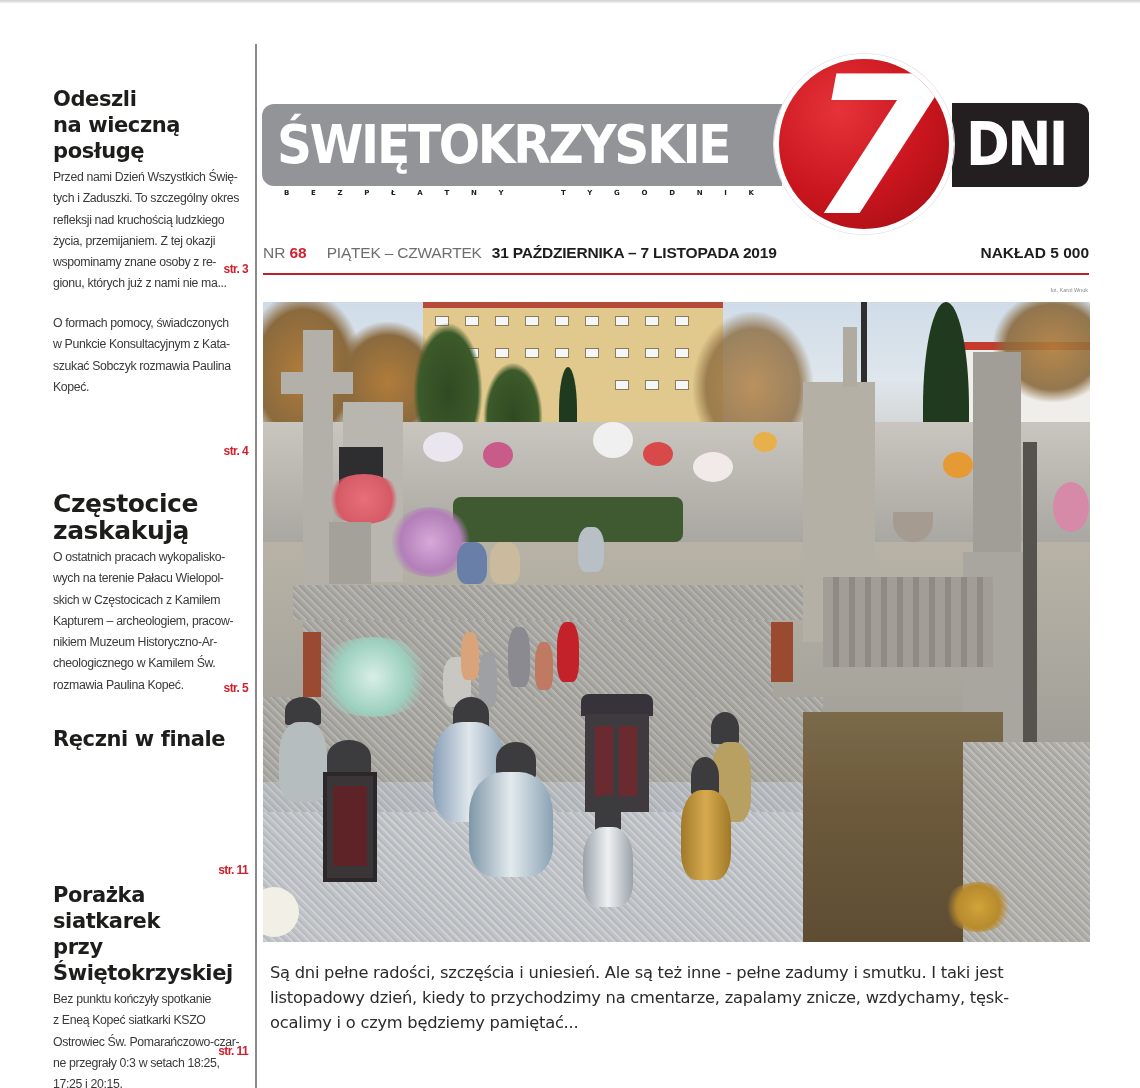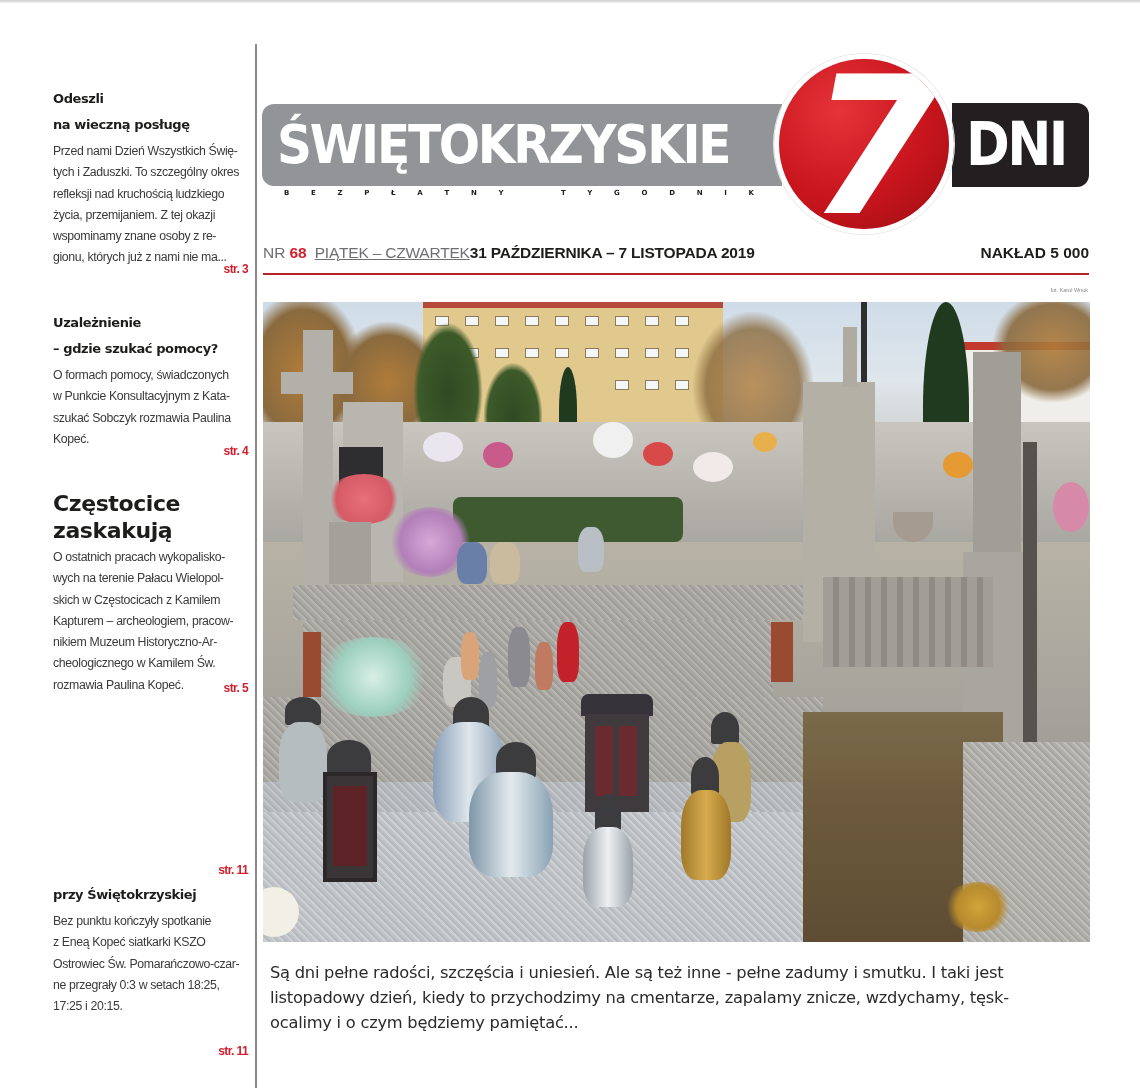--- a/index.html
+++ b/index.html
@@ -5,41 +5,41 @@
   * { box-sizing: border-box; margin: 0; padding: 0; }
   html, body { width: 1140px; height: 1088px; background: #ffffff; overflow: hidden; }
   body { position: relative; font-family: "Liberation Sans", "DejaVu Sans", sans-serif; color: #1d1d1b; }
 
   .top-edge { position: absolute; left: 0; top: 0; width: 1140px; height: 3px; background: linear-gradient(#cfcfcf, #f2f2f2); }
 
   
   .sidebar { position: absolute; left: 0; top: 0; width: 256px; height: 1088px; }
   .divider-v { position: absolute; left: 255px; top: 44px; width: 2px; height: 1044px; background: #8a8a8a; }
   .teaser { position: absolute; left: 53px; width: 196px; }
-  .teaser h2 { font-family: "DejaVu Sans", sans-serif; font-weight: bold; font-size: 13px; line-height: 26px; color: #1d1d1b; letter-spacing: -0.4px; }
+  .teaser h2 { font-family: "DejaVu Sans", sans-serif; font-weight: bold; font-size: 21px; line-height: 26px; color: #1d1d1b; letter-spacing: -0.4px; }
   .teaser p { font-family: "Liberation Sans", sans-serif; font-size: 12.3px; line-height: 21.3px; color: #3a3a3a; margin-top: 3px; text-align: justify; letter-spacing: -0.35px; }
   .teaser .page-ref { display: block; text-align: right; font-family: "Liberation Sans", sans-serif; font-weight: bold; font-size: 12px; color: #d0202d; letter-spacing: -0.6px; position: absolute; right: 1px; }
 
   
   .masthead { position: absolute; left: 262px; top: 60px; width: 830px; height: 175px; }
   .mast-bar { position: absolute; left: 0; top: 44px; width: 520px; height: 82px; background: #929497; border-radius: 12px 0 0 12px; }
   .mast-title { position: absolute; left: 15px; top: 52px; font-family: "DejaVu Sans", sans-serif; font-weight: bold; font-size: 54px; line-height: 66px; color: #ffffff; letter-spacing: -2.5px; transform: scaleX(0.9); transform-origin: left center; white-space: nowrap; }
   .mast-sub { position: absolute; left: 22px; top: 129px; width: 470px; display: flex; justify-content: space-between; font-family: "DejaVu Sans", sans-serif; font-weight: bold; font-size: 7px; color: #1d1d1b; }
   .mast-sub span { display: inline-block; }
   .seven-circle { position: absolute; left: 512px; top: -6px; width: 180px; height: 180px; border-radius: 50%; background: radial-gradient(circle at 35% 30%, #e63239 0%, #c8151d 55%, #9c0c12 100%); border: 5px solid #ffffff; box-shadow: 0 0 0 1px #e6e6e6; overflow: hidden; }
   .seven-glyph { position: absolute; left: 30px; top: -6px; font-family: "DejaVu Sans", sans-serif; font-weight: bold; font-size: 190px; line-height: 190px; color: #ffffff; font-style: italic; letter-spacing: -6px; }
   .dni-box { position: absolute; left: 690px; top: 43px; width: 137px; height: 84px; background: #231f20; border-radius: 0 12px 12px 0; }
   .dni-text { position: absolute; left: 704px; top: 48px; font-family: "DejaVu Sans", sans-serif; font-weight: bold; font-size: 60px; line-height: 72px; color: #ffffff; letter-spacing: -3px; transform: scaleX(0.88); transform-origin: left center; }
 
   
   .issue-line { position: absolute; left: 263px; top: 242px; width: 826px; height: 22px; font-size: 15.5px; line-height: 22px; white-space: nowrap; }
   .issue-line .nr-label { color: #6d6e71; font-family: "Liberation Sans", sans-serif; }
   .issue-line .nr-num { color: #d0202d; font-weight: bold; margin-left: 4px; }
-  .issue-line .days { color: #6d6e71; margin-left: 8px; letter-spacing: -0.2px; text-decoration: underline; }
-  .issue-line .dates { color: #1d1d1b; font-weight: bold; letter-spacing: -0.2px; }
+  .issue-line .days { color: #6d6e71; margin-left: 20px; letter-spacing: -0.2px; }
+  .issue-line .dates { color: #1d1d1b; font-weight: bold; margin-left: 10px; letter-spacing: -0.2px; }
   .issue-line .circulation { position: absolute; right: 0; top: 0; font-weight: bold; color: #1d1d1b; }
   .red-rule { position: absolute; left: 263px; top: 273px; width: 826px; height: 2px; background: #b8232b; }
   .photo-credit { position: absolute; right: 52px; top: 287px; font-size: 5.5px; color: #8a8a8a; font-family: "Liberation Sans", sans-serif; }
 
   
   .photo { position: absolute; left: 263px; top: 302px; width: 827px; height: 640px; overflow: hidden; background: linear-gradient(180deg, #cfdce8 0%, #dfe6ec 12%, #b9b4a6 35%, #a8a59d 60%, #8b8a86 100%); }
   .photo div { position: absolute; }
   .ph-building { left: 160px; top: 0; width: 300px; height: 135px; background: #e1c98e; border-top: 6px solid #b54a3b; }
   .ph-window { width: 14px; height: 10px; background: #f4f6f8; border: 1px solid #8c7c5c; }
   .ph-building-r { left: 700px; top: 40px; width: 127px; height: 100px; background: #f0eeea; border-top: 8px solid #c43a2d; }
@@ -77,56 +77,56 @@
       <span style="display:block;white-space:nowrap">tych i Zaduszki. To szczególny okres</span>
       <span style="display:block;white-space:nowrap">refleksji nad kruchością ludzkiego</span>
       <span style="display:block;white-space:nowrap">życia, przemijaniem. Z tej okazji</span>
       <span style="display:block;white-space:nowrap">wspominamy znane osoby z re-</span>
       <span style="display:block;white-space:nowrap">gionu, których już z nami nie ma...</span>
     </p>
     <span class="page-ref" style="top:176px">str. 3</span>
   </div>
 
   <div class="teaser" style="top:310px; height:160px;">
-    <h2>
-      <span style="display:block">Uzależnienie</span>
-      <span style="display:block">– gdzie szukać pomocy?</span>
-    </h2>
     <p>
       <span style="display:block;white-space:nowrap">O formach pomocy, świadczonych</span>
       <span style="display:block;white-space:nowrap">w Punkcie Konsultacyjnym z Kata-</span>
       <span style="display:block;white-space:nowrap">szukać Sobczyk rozmawia Paulina</span>
       <span style="display:block;white-space:nowrap">Kopeć.</span>
     </p>
     <span class="page-ref" style="top:134px">str. 4</span>
   </div>
 
   <div class="teaser" style="top:490px; height:190px;">
-    <h2 style="font-size:22px; line-height:27px;">
+    <h2 style="font-size:25px; line-height:27px;">
       <span style="display:block">Częstocice</span>
       <span style="display:block">zaskakują</span>
     </h2>
     <p>
       <span style="display:block;white-space:nowrap">O ostatnich pracach wykopalisko-</span>
       <span style="display:block;white-space:nowrap">wych na terenie Pałacu Wielopol-</span>
       <span style="display:block;white-space:nowrap">skich w Częstocicach z Kamilem</span>
       <span style="display:block;white-space:nowrap">Kapturem – archeologiem, pracow-</span>
       <span style="display:block;white-space:nowrap">nikiem Muzeum Historyczno-Ar-</span>
       <span style="display:block;white-space:nowrap">cheologicznego w Kamilem Św.</span>
       <span style="display:block;white-space:nowrap">rozmawia Paulina Kopeć.</span>
     </p>
     <span class="page-ref" style="top:191px">str. 5</span>
   </div>
 
   <div class="teaser" style="top:726px; height:150px;">
+    <h2>
+      <span style="display:block">Ręczni w finale</span>
+    </h2>
     <span class="page-ref" style="top:137px">str. 11</span>
   </div>
 
   <div class="teaser" style="top:882px; height:180px;">
     <h2>
+      <span style="display:block">Porażka siatkarek</span>
       <span style="display:block">przy Świętokrzyskiej</span>
     </h2>
     <p>
       <span style="display:block;white-space:nowrap">Bez punktu kończyły spotkanie</span>
       <span style="display:block;white-space:nowrap">z Eneą Kopeć siatkarki KSZO</span>
       <span style="display:block;white-space:nowrap">Ostrowiec Św. Pomarańczowo-czar-</span>
       <span style="display:block;white-space:nowrap">ne przegrały 0:3 w setach 18:25,</span>
       <span style="display:block;white-space:nowrap">17:25 i 20:15.</span>
     </p>
     <span class="page-ref" style="top:162px">str. 11</span>

